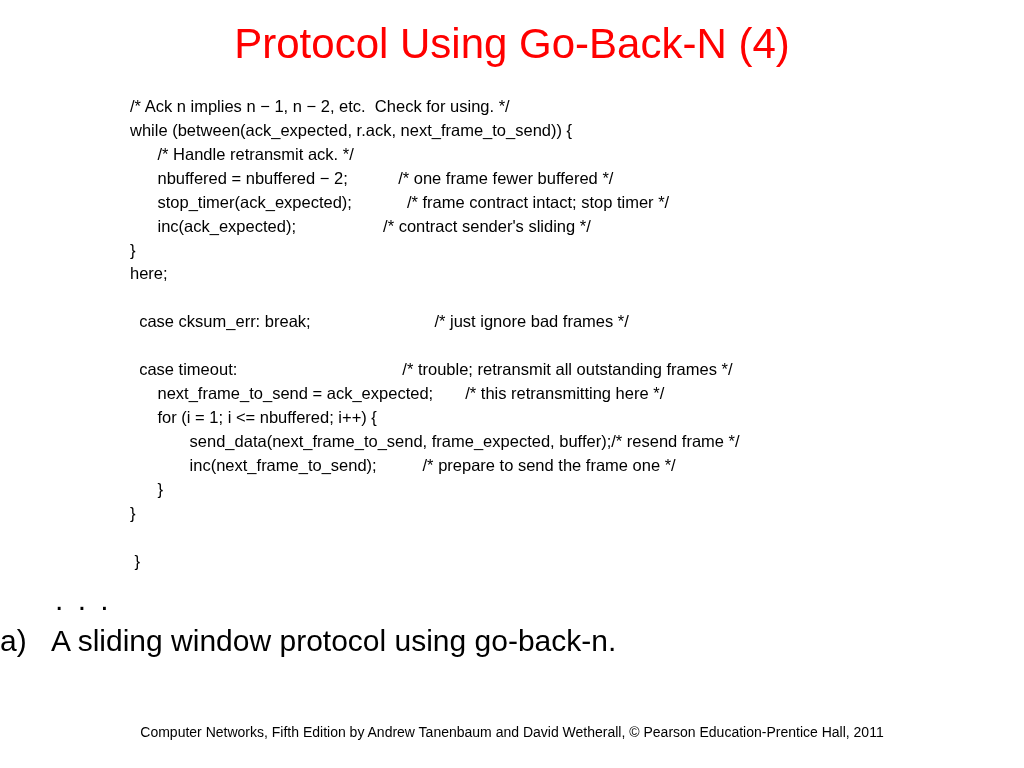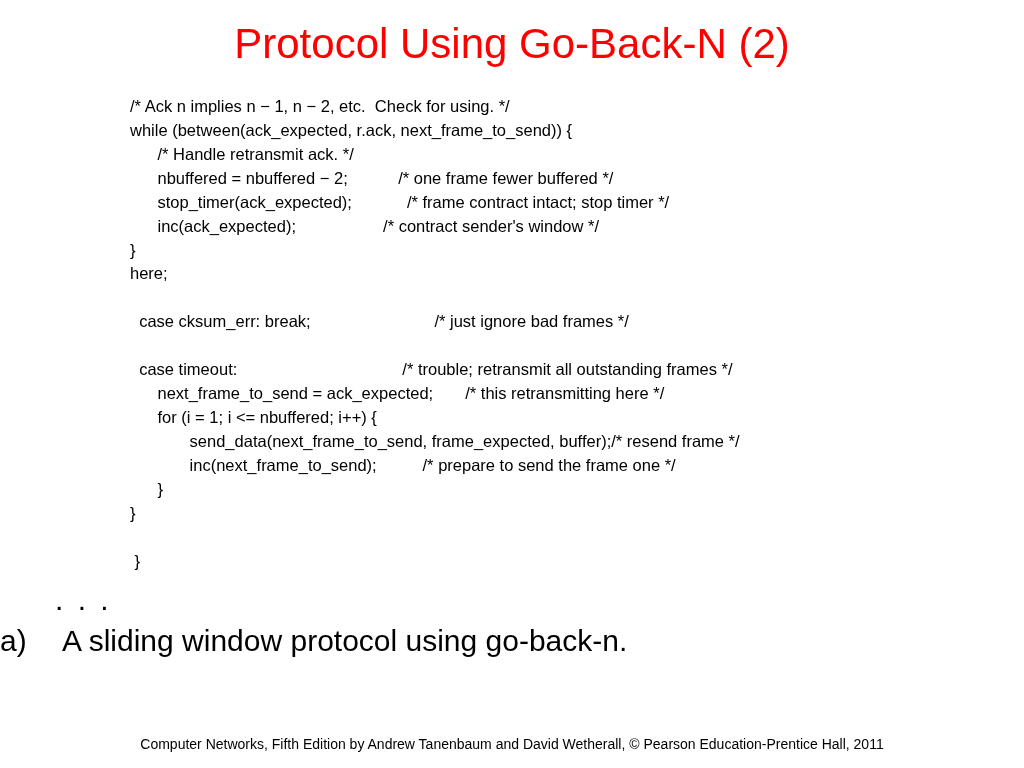--- a/index.html
+++ b/index.html
@@ -53,45 +53,45 @@
     width: 1024px;
     font-size: 30px;
     color: #000;
   }
   .caption-label {
     position: absolute;
     left: 0;
   }
   .caption-body {
     position: absolute;
-    left: 62px;
+    left: 51px;
   }
   .footer {
     position: absolute;
-    bottom: 16px;
+    bottom: 28px;
     left: 0;
     width: 1024px;
     text-align: center;
     font-size: 14px;
     color: #000;
   }
 </style>
 </head>
 <body>
 
 <div class="slide">
 
-  <div class="title">Protocol Using Go-Back-N (2)</div>
+  <div class="title">Protocol Using Go-Back-N (4)</div>
 
   <div class="code-block"><span>/* Ack n implies n − 1, n − 2, etc.  Check for using. */</span>
 <span>while (between(ack_expected, r.ack, next_frame_to_send)) {</span>
 <span>      /* Handle retransmit ack. */</span>
 <span>      nbuffered = nbuffered − 2;           /* one frame fewer buffered */</span>
 <span>      stop_timer(ack_expected);            /* frame contract intact; stop timer */</span>
-<span>      inc(ack_expected);                   /* contract sender's window */</span>
+<span>      inc(ack_expected);                   /* contract sender's sliding */</span>
 <span>}</span>
 <span>here;</span>
 <span></span>
   <span>case cksum_err: break;                           /* just ignore bad frames */</span>
 <span></span>
   <span>case timeout:                                    /* trouble; retransmit all outstanding frames */</span>
 <span>      next_frame_to_send = ack_expected;       /* this retransmitting here */</span>
 <span>      for (i = 1; i &lt;= nbuffered; i++) {</span>
 <span>             send_data(next_frame_to_send, frame_expected, buffer);/* resend frame */</span>
 <span>             inc(next_frame_to_send);          /* prepare to send the frame one */</span>

